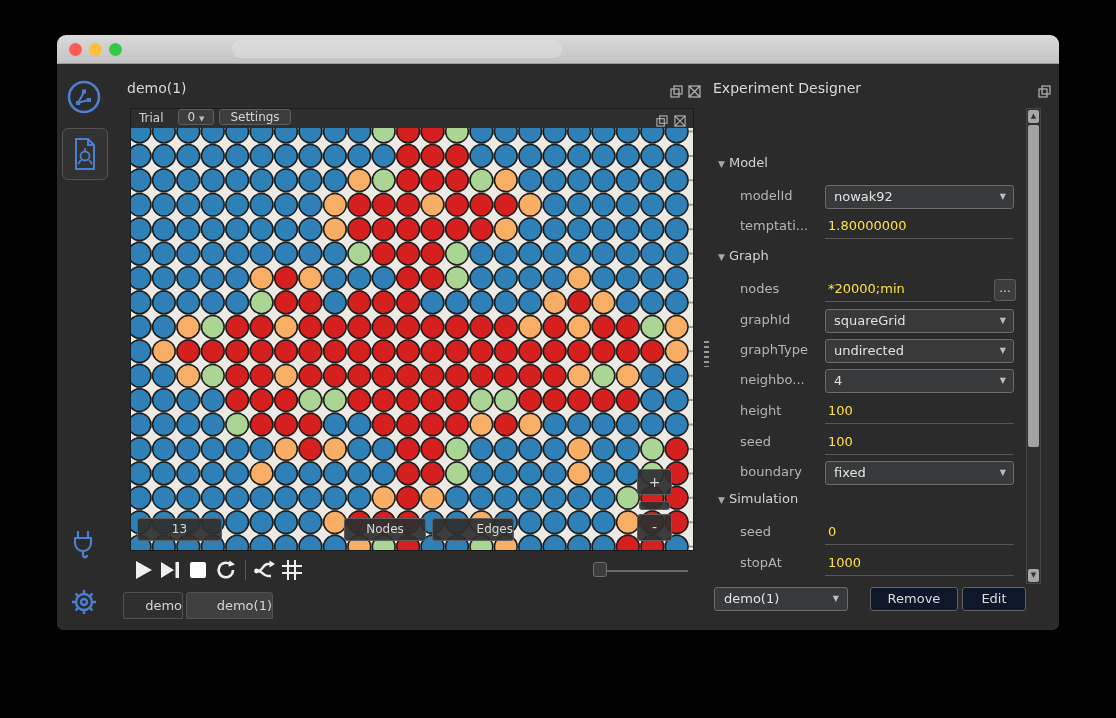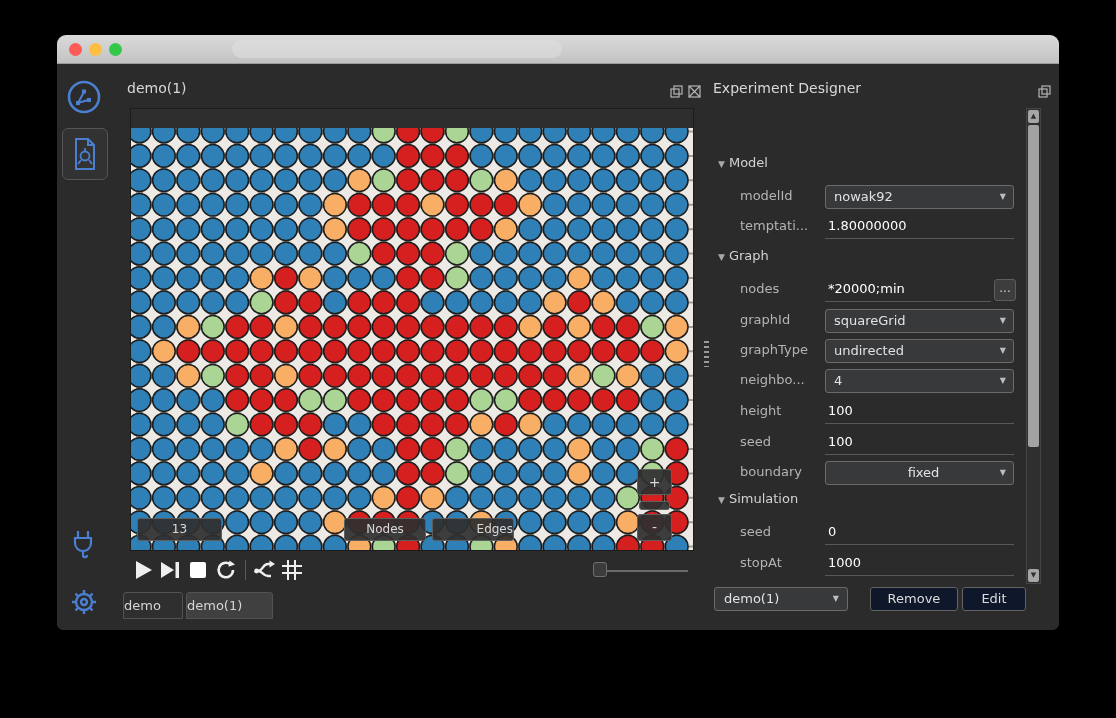--- a/index.html
+++ b/index.html
@@ -27,35 +27,35 @@
     color:#d6d6d6;font-size:12px;line-height:15px;text-align:center;box-sizing:border-box;}
   .canvas{position:absolute;left:0;top:19px;width:562px;height:422px;background:#edeae6;overflow:hidden;}
   .overlay{position:absolute;background:rgba(47,47,47,.93);border:1px solid #5e5e5e;border-radius:3px;
     color:#d8d8d8;font-size:12px;text-align:center;box-sizing:border-box;}
   
   .pb-icon{position:absolute;top:494px;width:24px;height:24px;}
   .pb-div{position:absolute;top:496px;width:1px;height:20px;background:#5a5a5a;}
   .slider-track{position:absolute;top:506px;height:2px;background:#6a6a6a;}
   .slider-handle{position:absolute;top:498px;width:14px;height:15px;background:#3c3c3c;border:1px solid #707070;border-radius:3px;box-sizing:border-box;}
   .tab{position:absolute;top:528px;height:27px;border:1px solid #525252;border-radius:3px 3px 0 0;
-    color:#d5d5d5;font-size:13px;text-align:left;box-sizing:border-box;background:#2f2f2f;}
+    color:#d5d5d5;font-size:13px;text-align:right;box-sizing:border-box;background:#2f2f2f;}
   .tab.active{background:#404040;}
   
   .split-dots{position:absolute;left:647px;top:277px;width:5px;height:26px;
     background:repeating-linear-gradient(#9a9a9a 0 2px,transparent 2px 5px);}
   
   .panel-title{position:absolute;left:656px;top:16px;font-size:14px;color:#d8d8d8;}
   .dz{position:absolute;left:655px;top:44px;width:312px;height:476px;overflow:hidden;}
   .sec{position:absolute;left:6px;font-size:13px;color:#d2d2d2;}
   .sec .tri{color:#a8a8a8;font-size:9px;margin-right:4px;}
   .frow-label{position:absolute;left:28px;font-size:13px;color:#b4b4b4;}
   .dd{position:absolute;left:113px;width:189px;height:24px;background:#37393b;border:1px solid #6b6b6b;border-radius:3px;
     box-sizing:border-box;color:#e2e2e2;font-size:13px;line-height:22px;padding-left:8px;}
   .dd .arr{position:absolute;right:7px;top:0;font-size:8px;color:#bdbdbd;line-height:22px;}
-  .tval{position:absolute;left:116px;font-size:13px;color:#ffffff;}
+  .tval{position:absolute;left:116px;font-size:13px;color:#fde047;}
   .tline{position:absolute;left:113px;width:189px;height:1px;background:#585858;}
   .dots-btn{position:absolute;left:282px;width:22px;height:22px;background:#3d3d3d;border:1px solid #5e5e5e;border-radius:3px;
     color:#d6d6d6;font-size:12px;text-align:center;line-height:16px;box-sizing:border-box;}
   
   .sbar{position:absolute;left:969px;top:44px;width:15px;height:476px;background:#2f2f2f;border:1px solid #454545;box-sizing:border-box;}
   .sbtn{position:absolute;left:1px;width:11px;height:13px;background:#a6a6a6;border-radius:2px;
     font-size:7px;color:#2e2e2e;text-align:center;line-height:13px;}
   .sthumb{position:absolute;left:1px;width:11px;background:#a2a2a2;border-radius:2px;}
   
   .fdd{position:absolute;left:657px;top:523px;width:134px;height:24px;background:#37393b;border:1px solid #6b6b6b;
@@ -125,20 +125,44 @@
       <div class="winicon" style="left:631px;top:19px;">
         <svg width="13" height="13" viewBox="0 0 13 13">
             <g fill="none" stroke="#b5b5b5" stroke-width="1.2">
           <rect x="1" y="1" width="11" height="11"></rect>
               <path d="M1 1 L12 12 M12 1 L1 12"></path>
             </g>
           </svg>
       </div>
 
       <div class="inner">
+        <div class="itoolbar">
+          <div class="lbl" style="left:8px;">Trial</div>
+          <div class="mini-btn" style="left:47px;width:36px;">
+            <span>0</span>
+            <span style="font-size:7px;color:#bdbdbd;"> ▼</span>
+          </div>
+          <div class="mini-btn" style="left:88px;width:72px;">Settings</div>
+          <div class="winicon" style="left:525px;top:3px;">
+            <svg width="12" height="12" viewBox="0 0 13 13">
+                <g fill="none" stroke="#b0b0b0" stroke-width="1.2">
+              <rect x="1" y="4" width="8" height="8"></rect>
+                  <rect x="4" y="1" width="8" height="8"></rect>
+                </g>
+              </svg>
+          </div>
+          <div class="winicon" style="left:543px;top:3px;">
+            <svg width="12" height="12" viewBox="0 0 13 13">
+                <g fill="none" stroke="#b0b0b0" stroke-width="1.2">
+              <rect x="1" y="1" width="11" height="11"></rect>
+                  <path d="M1 1 L12 12 M12 1 L1 12"></path>
+                </g>
+              </svg>
+          </div>
+        </div>
         <div class="canvas">
           <svg id="gridsvg" width="562" height="422">
               <line x1="0" y1="3.5" x2="562" y2="3.5" stroke="#a29c93" stroke-width="2"></line>
               <line x1="0" y1="27.9" x2="562" y2="27.9" stroke="#a29c93" stroke-width="2"></line>
               <line x1="0" y1="52.3" x2="562" y2="52.3" stroke="#a29c93" stroke-width="2"></line>
               <line x1="0" y1="76.8" x2="562" y2="76.8" stroke="#a29c93" stroke-width="2"></line>
               <line x1="0" y1="101.2" x2="562" y2="101.2" stroke="#a29c93" stroke-width="2"></line>
               <line x1="0" y1="125.6" x2="562" y2="125.6" stroke="#a29c93" stroke-width="2"></line>
               <line x1="0" y1="150.0" x2="562" y2="150.0" stroke="#a29c93" stroke-width="2"></line>
               <line x1="0" y1="174.4" x2="562" y2="174.4" stroke="#a29c93" stroke-width="2"></line>
@@ -1460,21 +1484,21 @@
           <div class="dd" style="top: 231px;"><span>undirected</span><span class="arr">▼</span></div>
           <div class="frow-label" style="top: 264px;">neighbo...</div>
           <div class="dd" style="top: 261px;"><span>4</span><span class="arr">▼</span></div>
           <div class="frow-label" style="top: 295px;">height</div>
           <div class="tval" style="top: 295px;">100</div>
           <div class="tline" style="top: 315px;"></div>
           <div class="frow-label" style="top: 326px;">seed</div>
           <div class="tval" style="top: 326px;">100</div>
           <div class="tline" style="top: 346px;"></div>
           <div class="frow-label" style="top: 356px;">boundary</div>
-          <div class="dd" style="top: 353px; text-align: center;"><span>fixed</span><span class="arr">▼</span></div>
+          <div class="dd" style="top: 353px;"><span>fixed</span><span class="arr">▼</span></div>
           <div class="sec" style="top: 383px;"><span class="tri">▼</span><span>Simulation</span></div>
           <div class="frow-label" style="top: 416px;">seed</div>
           <div class="tval" style="top: 416px;">0</div>
           <div class="tline" style="top: 436px;"></div>
           <div class="frow-label" style="top: 447px;">stopAt</div>
           <div class="tval" style="top: 447px;">1000</div>
           <div class="tline" style="top: 467px;"></div>
         </div>
 
       <div class="sbar">

